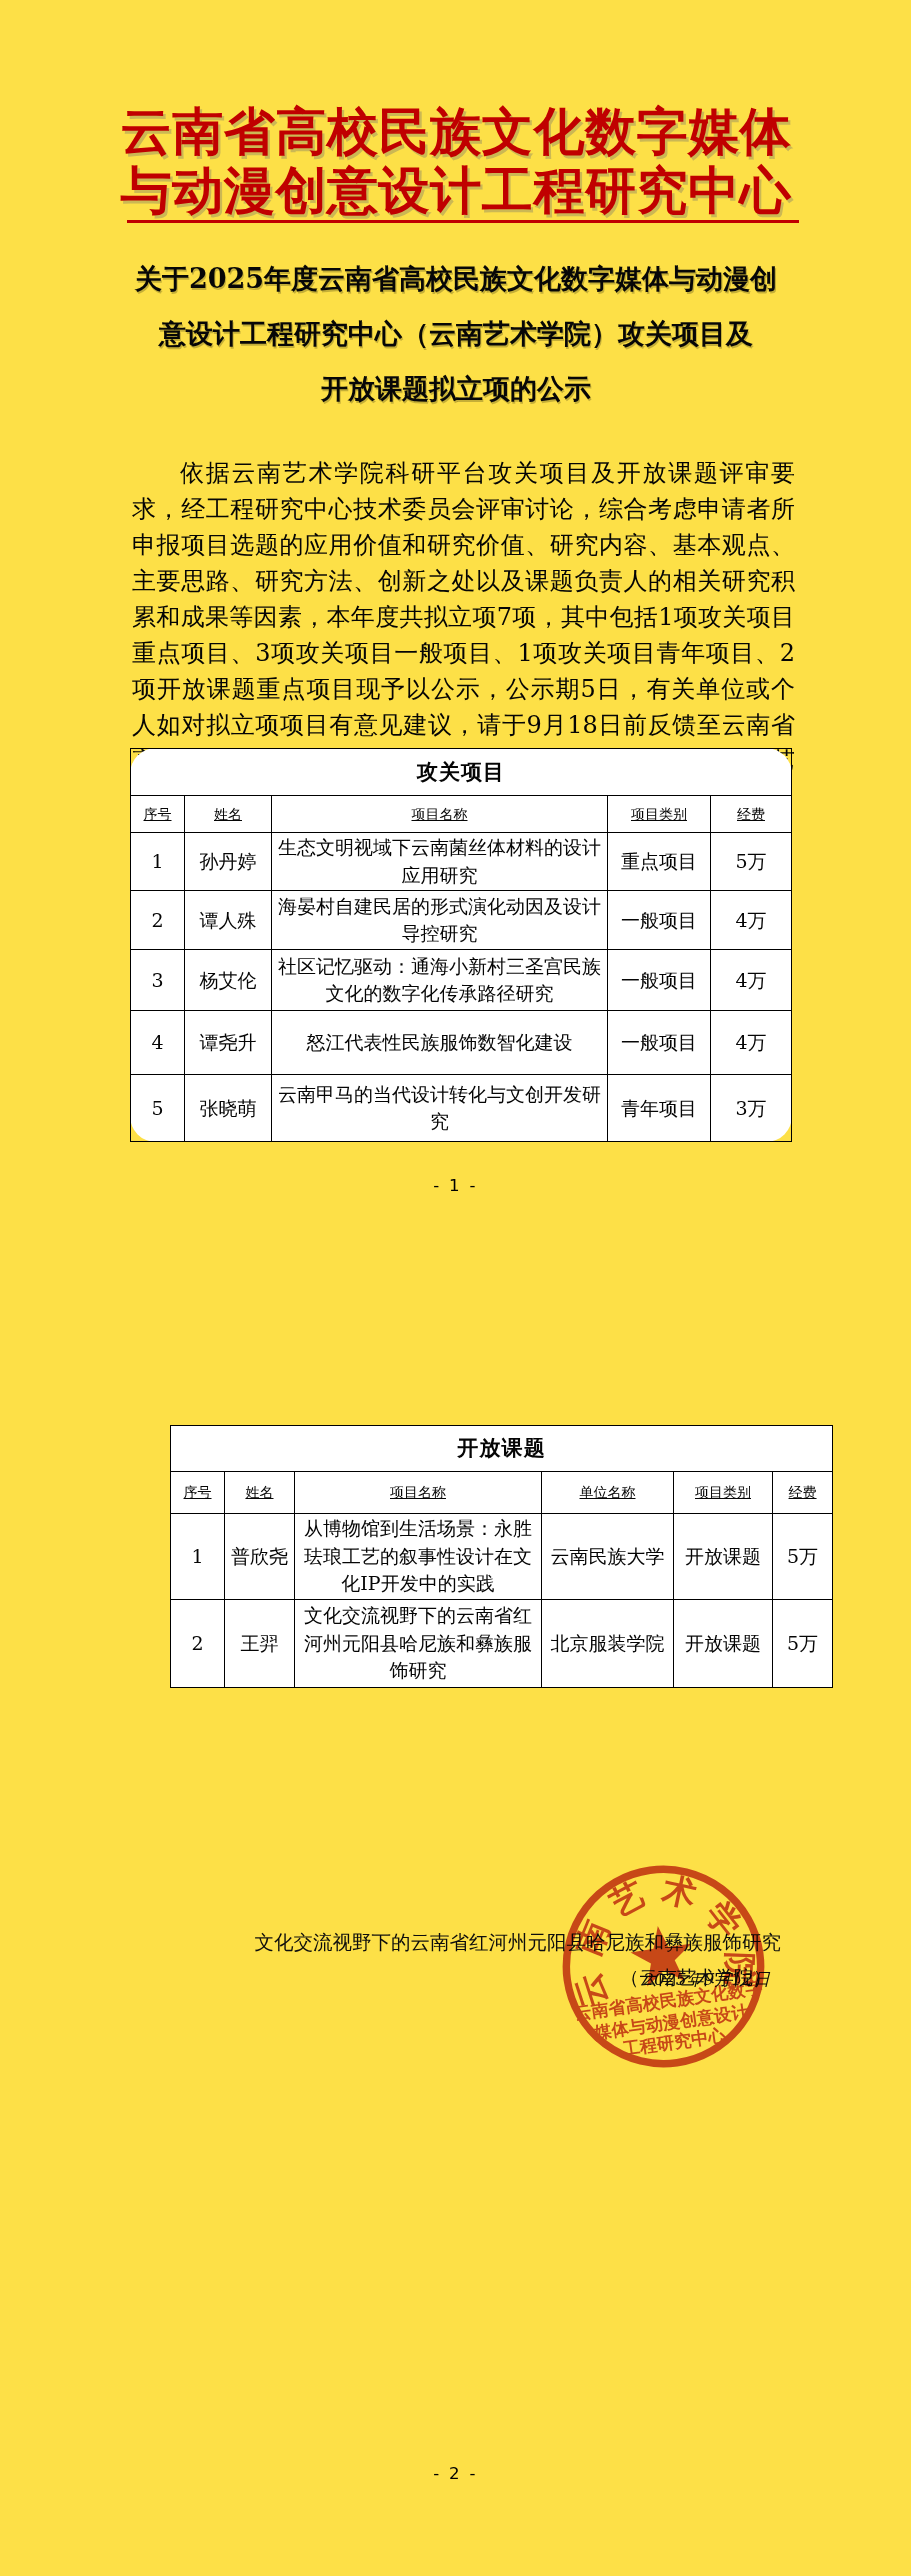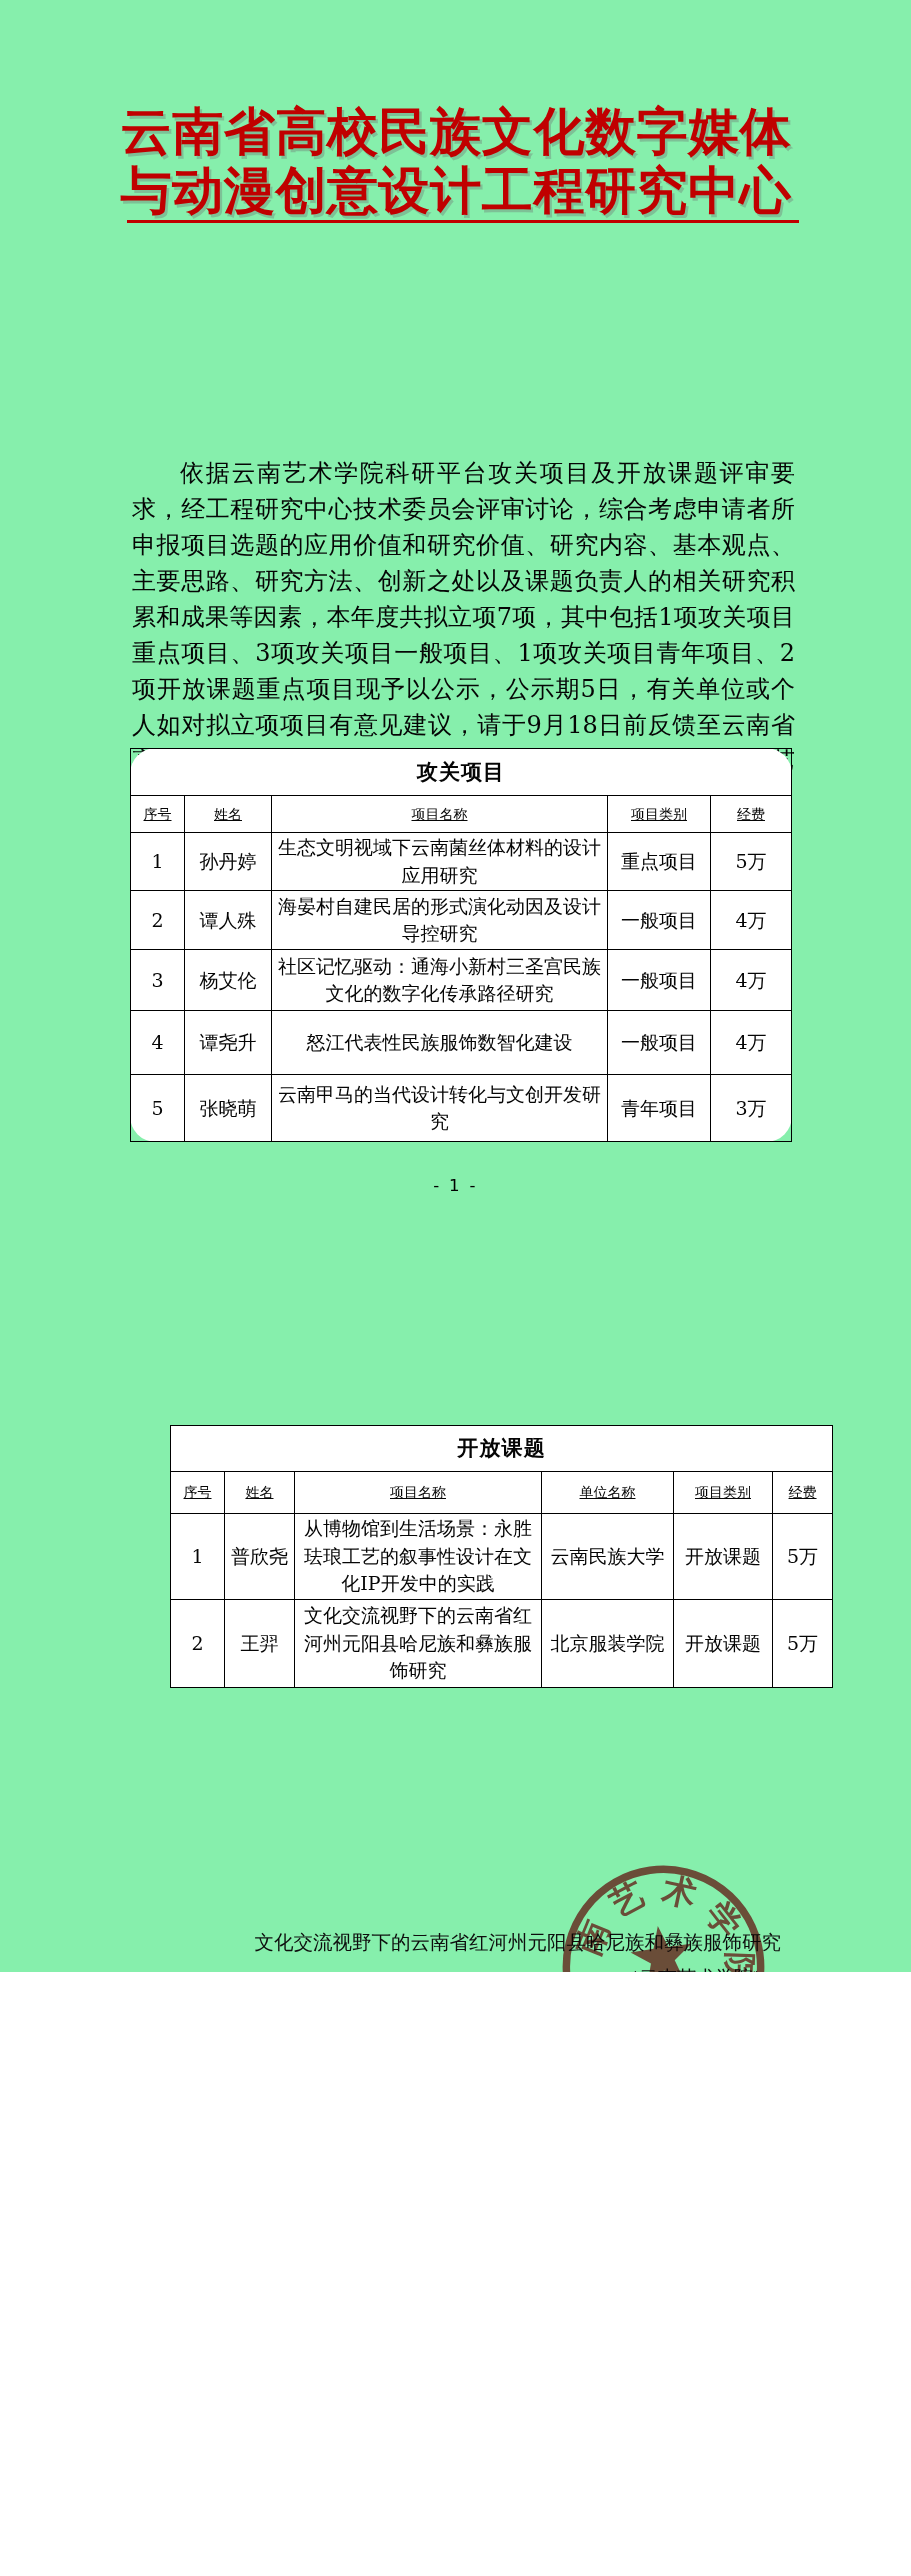--- a/index.html
+++ b/index.html
@@ -1,20 +1,20 @@
 <!DOCTYPE html>
 <html style="--accent: #c00000;font-size:9.2px"><head>
 <meta charset="utf-8">
 <style>
   html,body{margin:0;padding:0;background:#fff;}
   .page{
     position:relative;
     width:911px;
-    height:1972px;
-    background:#86efac;
+    height:2576px;
+    background:#fde047;
     font-family:"DejaVu Serif","Liberation Serif",serif;
     color:#0d0d0d;
     overflow:hidden;
   }
   
   .masthead{
     position:absolute; top:102px; left:83px; width:746px;
     text-align:center; color:var(--accent,#c00000);
     font-weight:bold; font-size:51px; line-height:59px;
     letter-spacing:0.6px; white-space:nowrap;
@@ -75,20 +75,25 @@
 <body>
 
 <div class="page">
 
   <div class="masthead">
     <div>云南省高校民族文化数字媒体</div>
     <div>与动漫创意设计工程研究中心</div>
   </div>
   <div class="red-rule"></div>
 
+  <div class="doc-title">
+    <div>关于2025年度云南省高校民族文化数字媒体与动漫创</div>
+    <div>意设计工程研究中心（云南艺术学院）攻关项目及</div>
+    <div>开放课题拟立项的公示</div>
+  </div>
 
   <div class="body-par">依据云南艺术学院科研平台攻关项目及开放课题评审要求，经工程研究中心技术委员会评审讨论，综合考虑申请者所申报项目选题的应用价值和研究价值、研究内容、基本观点、主要思路、研究方法、创新之处以及课题负责人的相关研究积累和成果等因素，本年度共拟立项7项，其中包括1项攻关项目重点项目、3项攻关项目一般项目、1项攻关项目青年项目、2项开放课题重点项目现予以公示，公示期5日，有关单位或个人如对拟立项项目有意见建议，请于9月18日前反馈至云南省高校民族文化数字媒体与动漫创意设计工程研究中心（云南艺术学院）处。</div>
 
   <table class="doc-table" id="table-0" style="width: 661px; border-radius: 26px;">
       <colgroup>
         <col style="width: 54px;">
         <col style="width: 87px;">
         <col style="width: 336px;">
         <col style="width: 103px;">
         <col style="width: 81px;">

